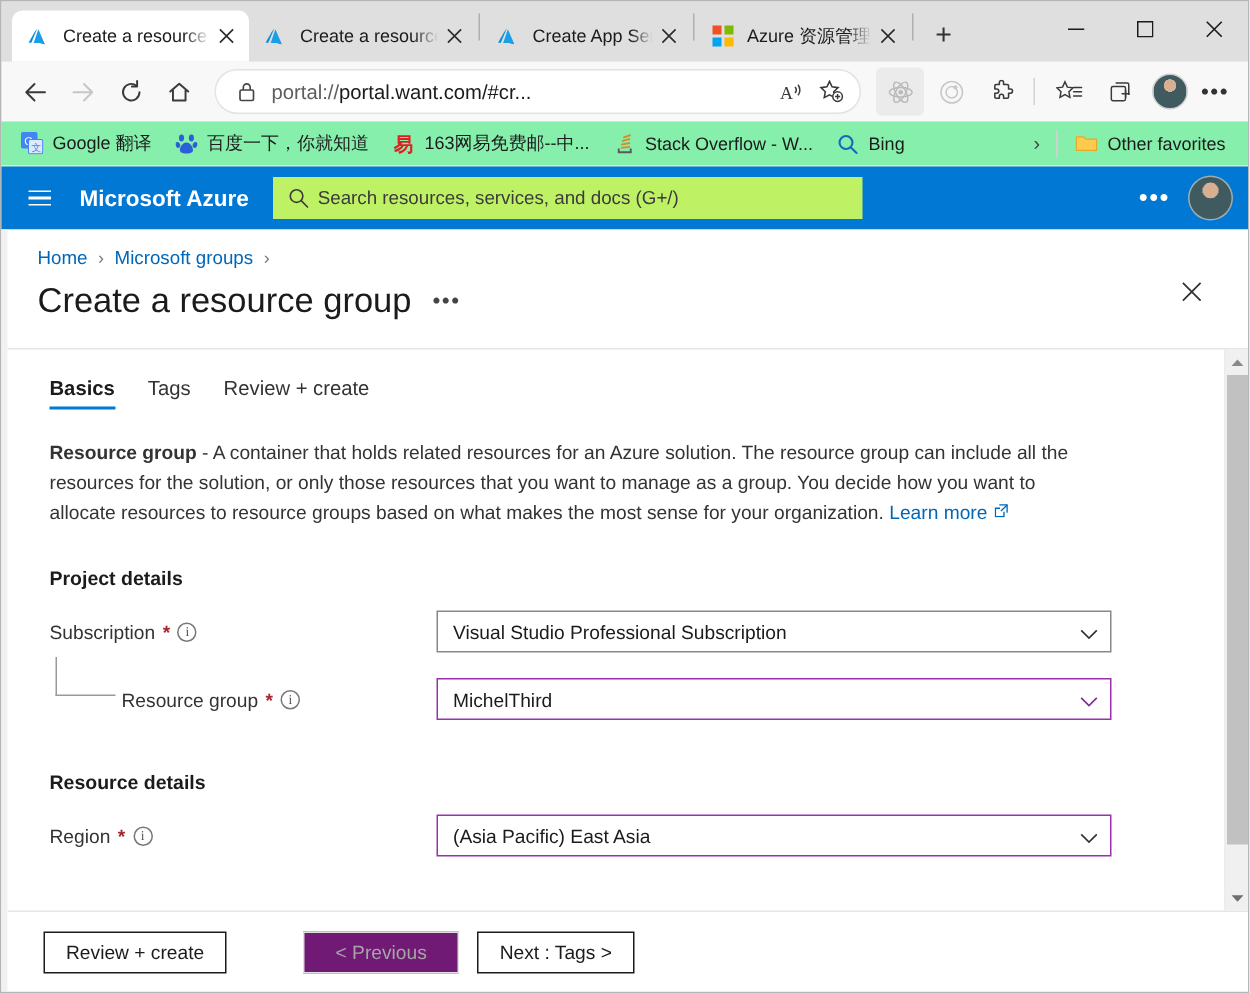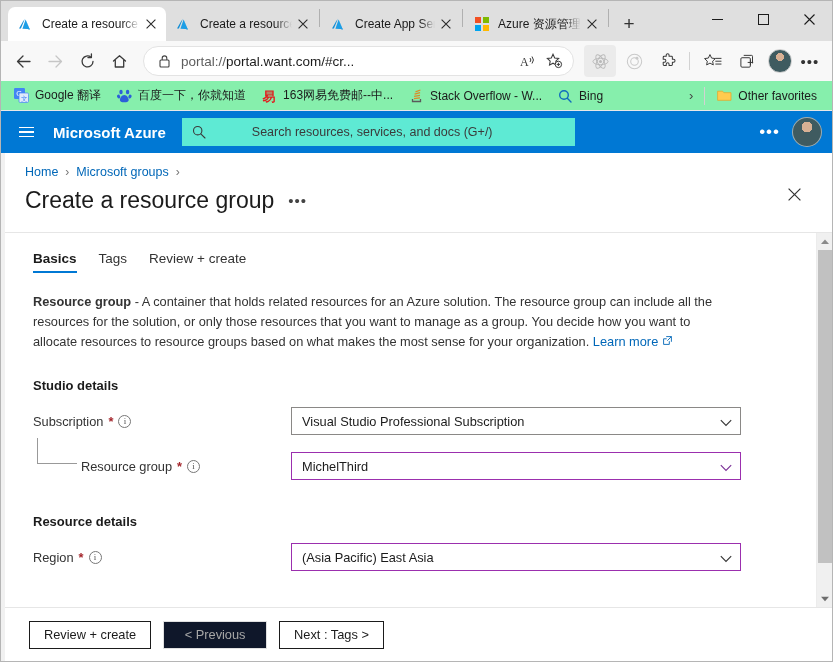--- a/index.html
+++ b/index.html
@@ -173,24 +173,23 @@
     display:flex; flex-direction:column; align-items:center; justify-content:center;
     gap: 3px;
   }
   .hamburger span { display:block; width:15px; height:1.5px; background:#fff; }
   .az-brand {
     color: #fff; font-size: 15px; font-weight: bold;
     margin: 0 16px 0 10px; white-space: nowrap;
   }
   .az-search {
     width: 393px; height: 28px;
-    background: #5eead4;
+    background: #bef264;
     display: flex; align-items: center;
     padding: 0 8px;
-    gap: 40px;
   }
   .az-search .sicon { width:18px; flex:0 0 18px; display:flex; align-items:center; justify-content:center; }
   .az-search .stext { font-size: 12.5px; color: #3b3b3b; margin-left: 4px; }
   .az-header-right { margin-left: auto; display: flex; align-items: center; gap: 6px; }
   .az-dots { color:#fff; font-size: 17px; letter-spacing: 1px; padding: 0 6px; line-height: 0.6;}
   .az-avatar {
     width: 30px; height: 30px; border-radius: 50%;
     background: radial-gradient(circle at 50% 32%, #d7b094 0 22%, #3f5b60 23% 100%);
     border: 1px solid rgba(255,255,255,.5);
   }
@@ -341,21 +340,21 @@
     height: 28px;
     min-width: 104px;
     padding: 0 14px;
     border: 1px solid #1b1b1b;
     background: #fff;
     font-size: 12.8px; color: #1b1b1b;
     font-family: "Liberation Sans", sans-serif;
     display: flex; align-items: center; justify-content: center;
   }
   .btn.disabled {
-    border-color: #e0e0e0; background: #0f172a; color: #a6a6a6;
+    border-color: #e0e0e0; background: #701a75; color: #a6a6a6; margin-left: 39px;
   }
 </style>
 </head>
 <body>
 
 <div class="window">
 
   <div class="tabstrip">
 
     <div class="tab active" style="width:158px;">
@@ -650,21 +649,21 @@
         <div class="desc">
           <b>Resource group</b><span> - A container that holds related resources for an Azure solution. The resource group can include all the resources for the solution, or only those resources that you want to manage as a group. You decide how you want to allocate resources to resource groups based on what makes the most sense for your organization. </span><a href="#">Learn more</a><span class="ext-ico">
             <svg width="9" height="9" viewBox="0 0 9 9" style="vertical-align:0">
                 <path d="M3.2 0.6 H8.4 V5.8" fill="none" stroke="#0067b8" stroke-width="0.9"></path>
                 <path d="M8.4 0.6 L4.3 4.7" stroke="#0067b8" stroke-width="0.9"></path>
                 <path d="M6.3 5.2 V8.4 H0.6 V2.8 H3.7" fill="none" stroke="#0067b8" stroke-width="0.9"></path>
               </svg>
           </span>
         </div>
 
-        <div class="section-title" style="margin-top:26px;">Studio details</div>
+        <div class="section-title" style="margin-top:26px;">Project details</div>
 
         <div class="field-row" style="margin-top:14px; height:28px;">
           <div class="field-label">
             <span>Subscription</span>
             <span class="req">*</span>
             <i class="info-i">i</i>
           </div>
           <div class="ctl">
             <span class="val">Visual Studio Professional Subscription</span>
             <span class="chev">

